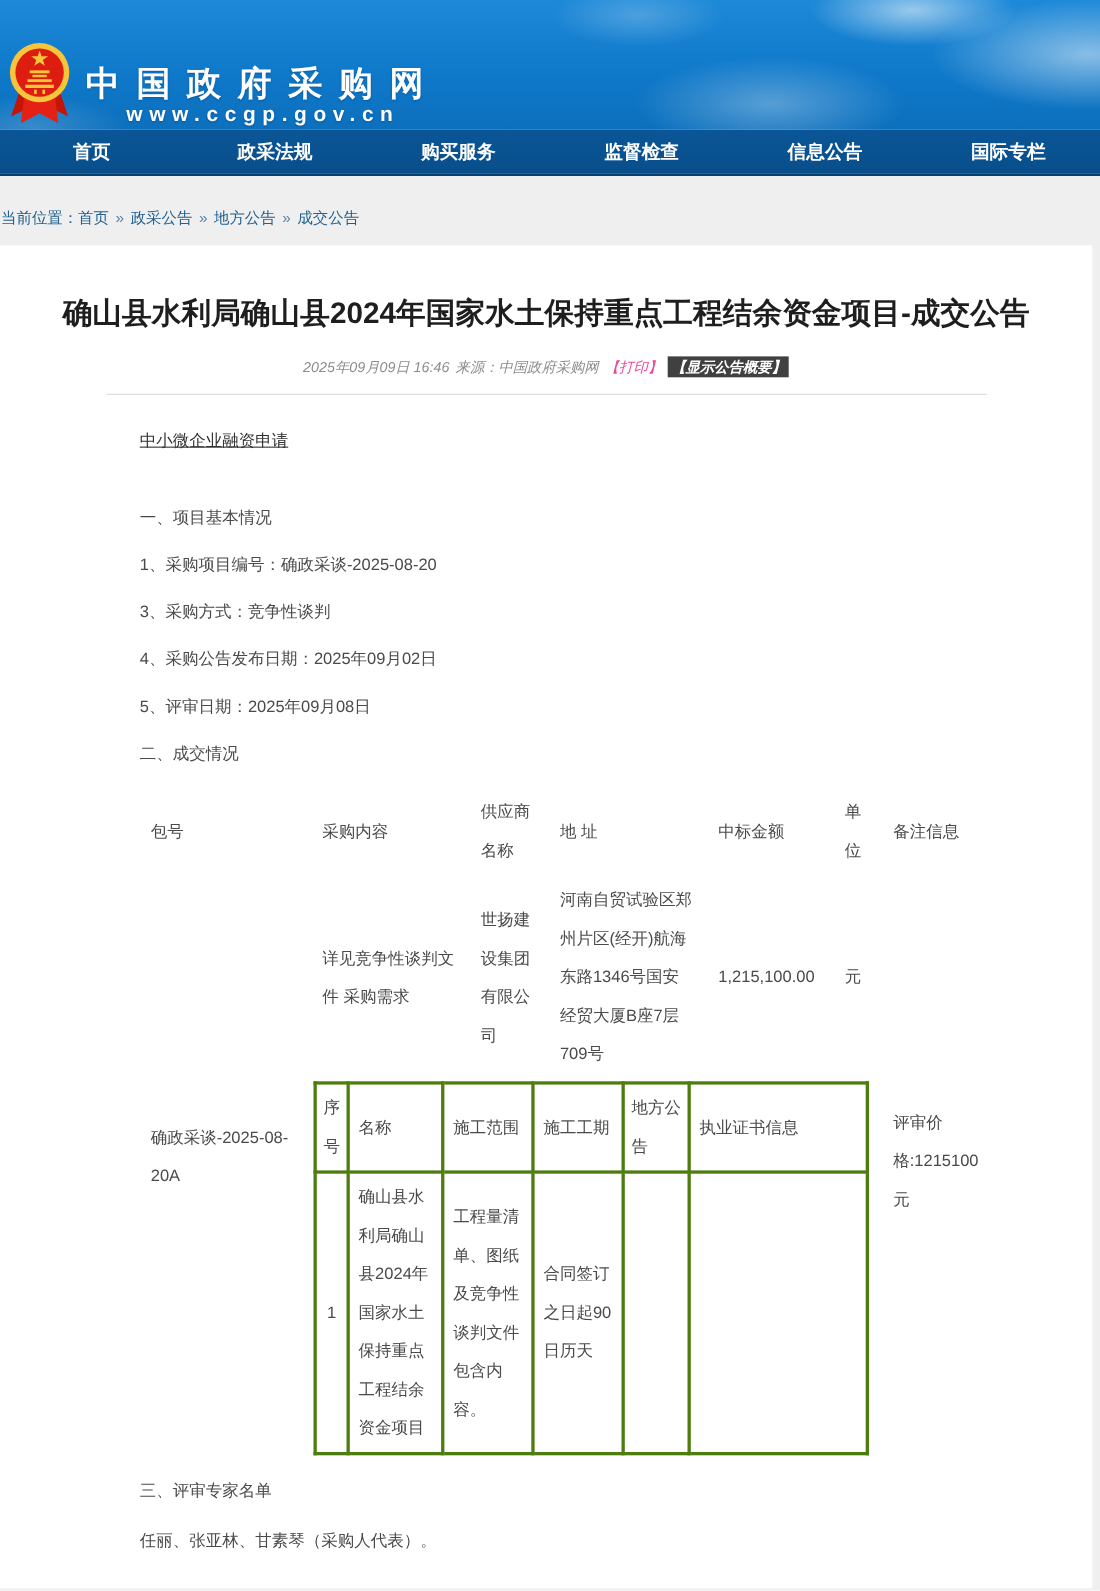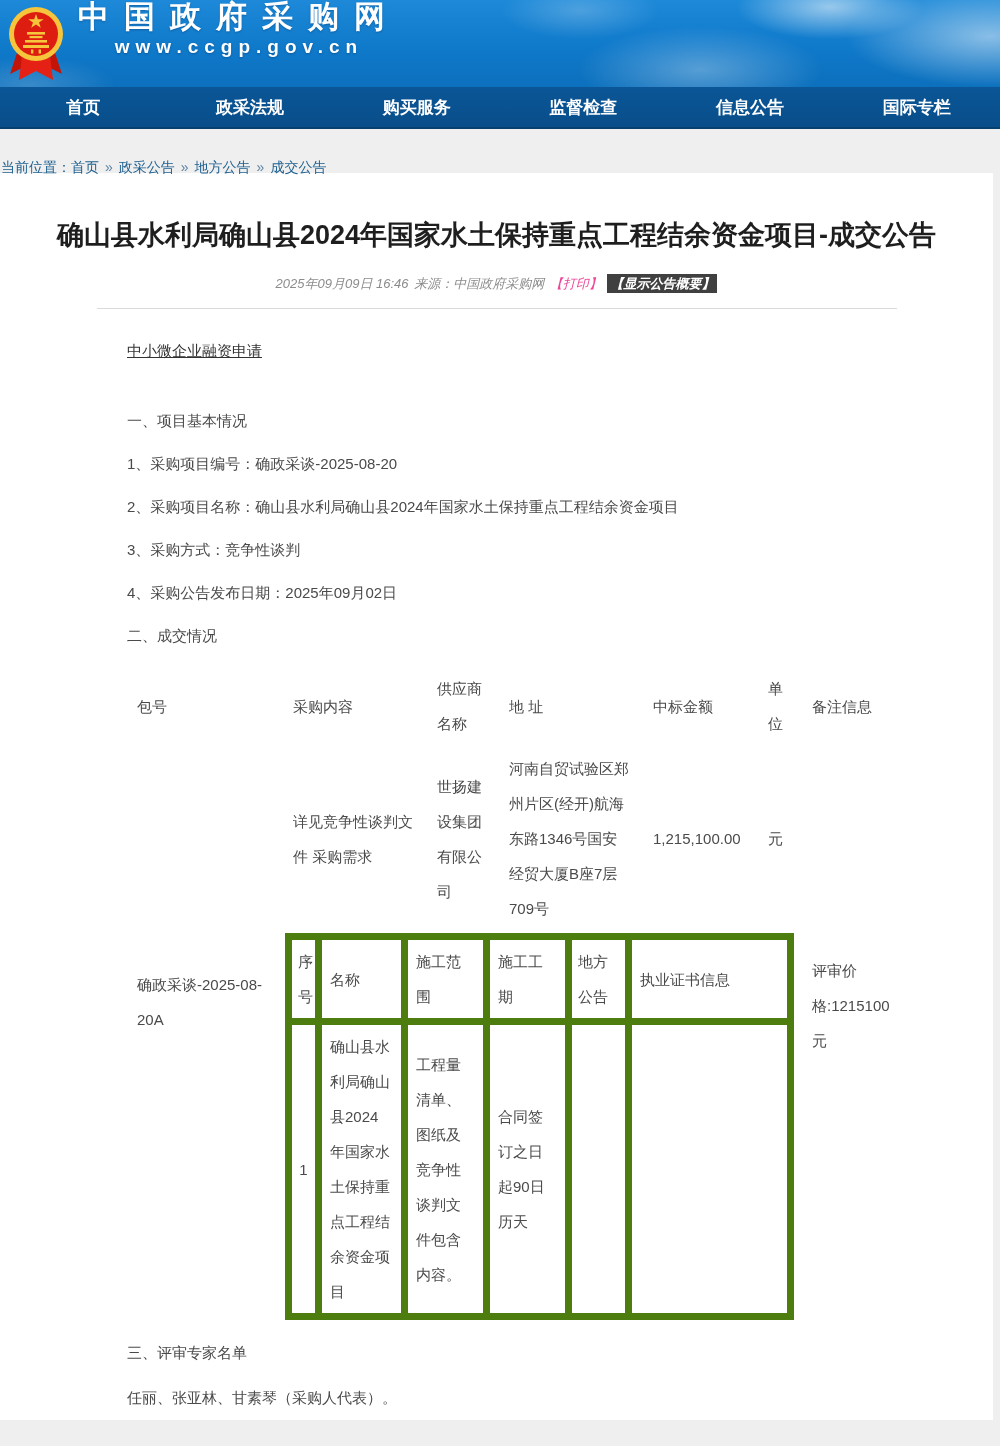--- a/index.html
+++ b/index.html
@@ -5,21 +5,21 @@
   * { box-sizing: border-box; margin: 0; padding: 0; }
   html,body { width:1000px; }
   body {
     font-family: "Liberation Sans", "DejaVu Sans", sans-serif;
     background:#efeff0;
     width:1000px; height:1446px; overflow:hidden;
     color:#4a4a4a;
   }
   
   .site-header {
-    height:87px; position:relative; display:flex; align-items:flex-start;
+    height:118px; position:relative; display:flex; align-items:flex-end;
     background-image:
       radial-gradient(ellipse 130px 45px at 83% 8%,  rgba(255,255,255,.55), rgba(255,255,255,0) 72%),
       radial-gradient(ellipse 200px 70px at 99% 42%, rgba(255,255,255,.50), rgba(255,255,255,0) 72%),
       radial-gradient(ellipse 170px 60px at 70% 80%, rgba(255,255,255,.30), rgba(255,255,255,0) 72%),
       radial-gradient(ellipse 110px 40px at 58% 12%, rgba(255,255,255,.22), rgba(255,255,255,0) 72%),
       radial-gradient(ellipse 120px 40px at 3% 98%,  rgba(255,255,255,.18), rgba(255,255,255,0) 72%),
       linear-gradient(180deg,#1d89d8 0%, #0f79ca 55%, #0c70bd 100%);
   }
   .emblem { width:56px; height:86px; margin-left:8px; flex:0 0 auto; }
   .site-titles { color:#fff; margin-left:14px; text-shadow:0 1px 2px rgba(0,40,90,.35); }
@@ -27,21 +27,21 @@
   .site-subtitle { font-size:26px; font-weight:bold; letter-spacing:2.5px; line-height:1.15; white-space:nowrap; }
   .site-url      { font-size:19px; font-weight:bold; letter-spacing:6px; text-align:center; line-height:1.3; }
   
   .nav {
     height:42px; background:linear-gradient(180deg,#0b5697,#084e8a);
     display:grid; grid-template-columns:repeat(6,1fr); align-items:center;
     border-bottom:2px solid #06406f;
   }
   .nav-item { color:#fff; font-size:17px; font-weight:bold; text-align:center; cursor:pointer; }
   
-  .crumb-bar { height:44px; padding:30px 0 0 1px; font-size:14px; color:#20618f; }
+  .crumb-bar { height:63px; padding:30px 0 0 1px; font-size:14px; color:#20618f; }
   .crumb-bar a, .crumb-link { color:#20618f; text-decoration:none; cursor:pointer; }
   .crumb-sep { color:#5b84a6; margin:0 6px; }
   
   .main { background:#fff; width:993px; min-height:1221px; padding-top:45px; }
   .article-title {
     text-align:center; font-size:27px; font-weight:bold; color:#1e1e1e;
     margin:0 40px; line-height:1.3;
   }
   .meta { text-align:center; margin-top:22px; font-size:13px; color:#8c8c8c; }
   .meta span { margin:0 1px;font-style:italic; }
@@ -68,21 +68,21 @@
   .award-table col.c7{width:71px}
   .award-table th.nw { white-space:nowrap; }
   .award-table td.c6cell { padding-right:2px; }
   .pkg-cell, .remark-cell { vertical-align:top !important; }
   .pkg-cell   { padding-top:36px !important; }
   .remark-cell{ padding-top:22px !important; }
   .inner-wrap { padding:2px 0 0 2px !important; vertical-align:top !important; }
   
   .detail-table { width:502px; border-collapse:collapse; table-layout:fixed; font-size:15px; }
   .detail-table th, .detail-table td {
-    border:7px solid #4d7c0f; font-weight:normal; text-align:left;
+    border:3px solid #4d7c0f; font-weight:normal; text-align:left;
     vertical-align:middle; line-height:35px; padding:4px 8px; color:#4a4a4a;
   }
   .detail-table col.s1{width:30px} .detail-table col.s2{width:86px}
   .detail-table col.s3{width:82px} .detail-table col.s4{width:82px}
   .detail-table col.s5{width:60px} .detail-table col.s6{width:162px}
   .detail-table .s1c { text-align:center; padding:4px 6px; }
   .detail-table .s5c { padding:4px 6px; }
   
   .bottom { margin-top:10px; }
   .bottom .line { line-height:45px; }
@@ -136,23 +136,23 @@
   </div>
 
   <hr class="divider">
 
   <div class="content">
 
     <p class="line first-line"><span class="finance-link">中小微企业融资申请</span></p>
 
     <p class="line gap-top">一、项目基本情况</p>
     <p class="line">1、采购项目编号：确政采谈-2025-08-20</p>
-    <p class="line">2、采购项目名称：确山县水利局确山县2024年国家水土保持重点工程结余资金项目</p>
     <p class="line">3、采购方式：竞争性谈判</p>
     <p class="line">4、采购公告发布日期：2025年09月02日</p>
+    <p class="line">5、评审日期：2025年09月08日</p>
 
     <p class="line">二、成交情况</p>
 
     <table class="award-table">
       <colgroup>
         <col class="c1">
           <col class="c2">
           <col class="c3">
           <col class="c4">
           <col class="c5">

